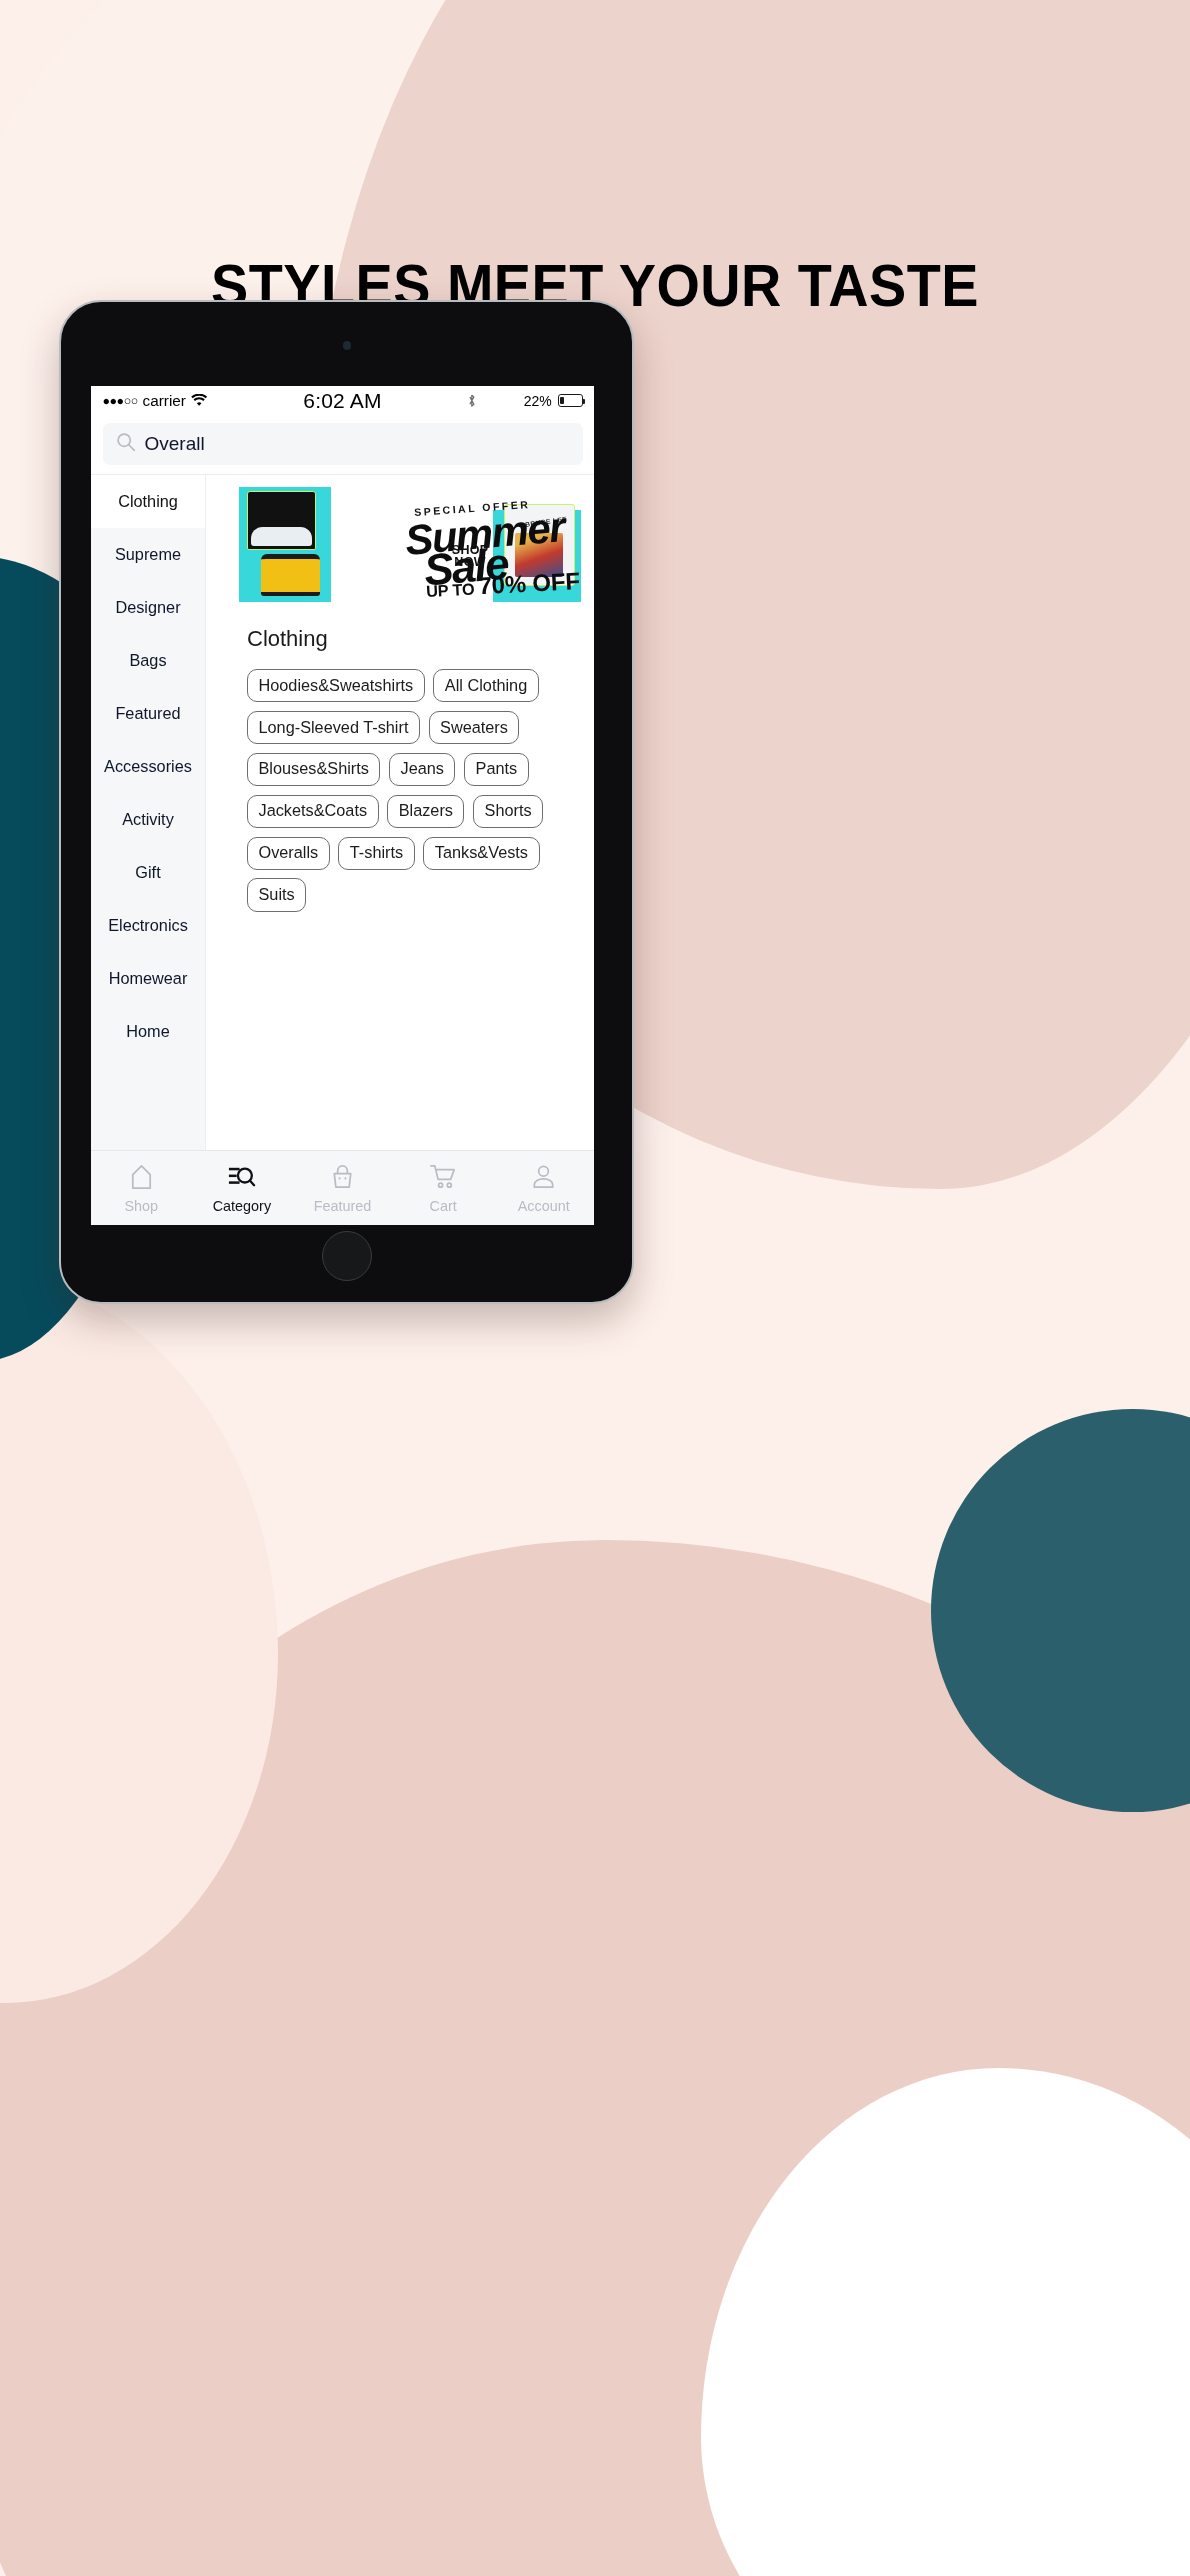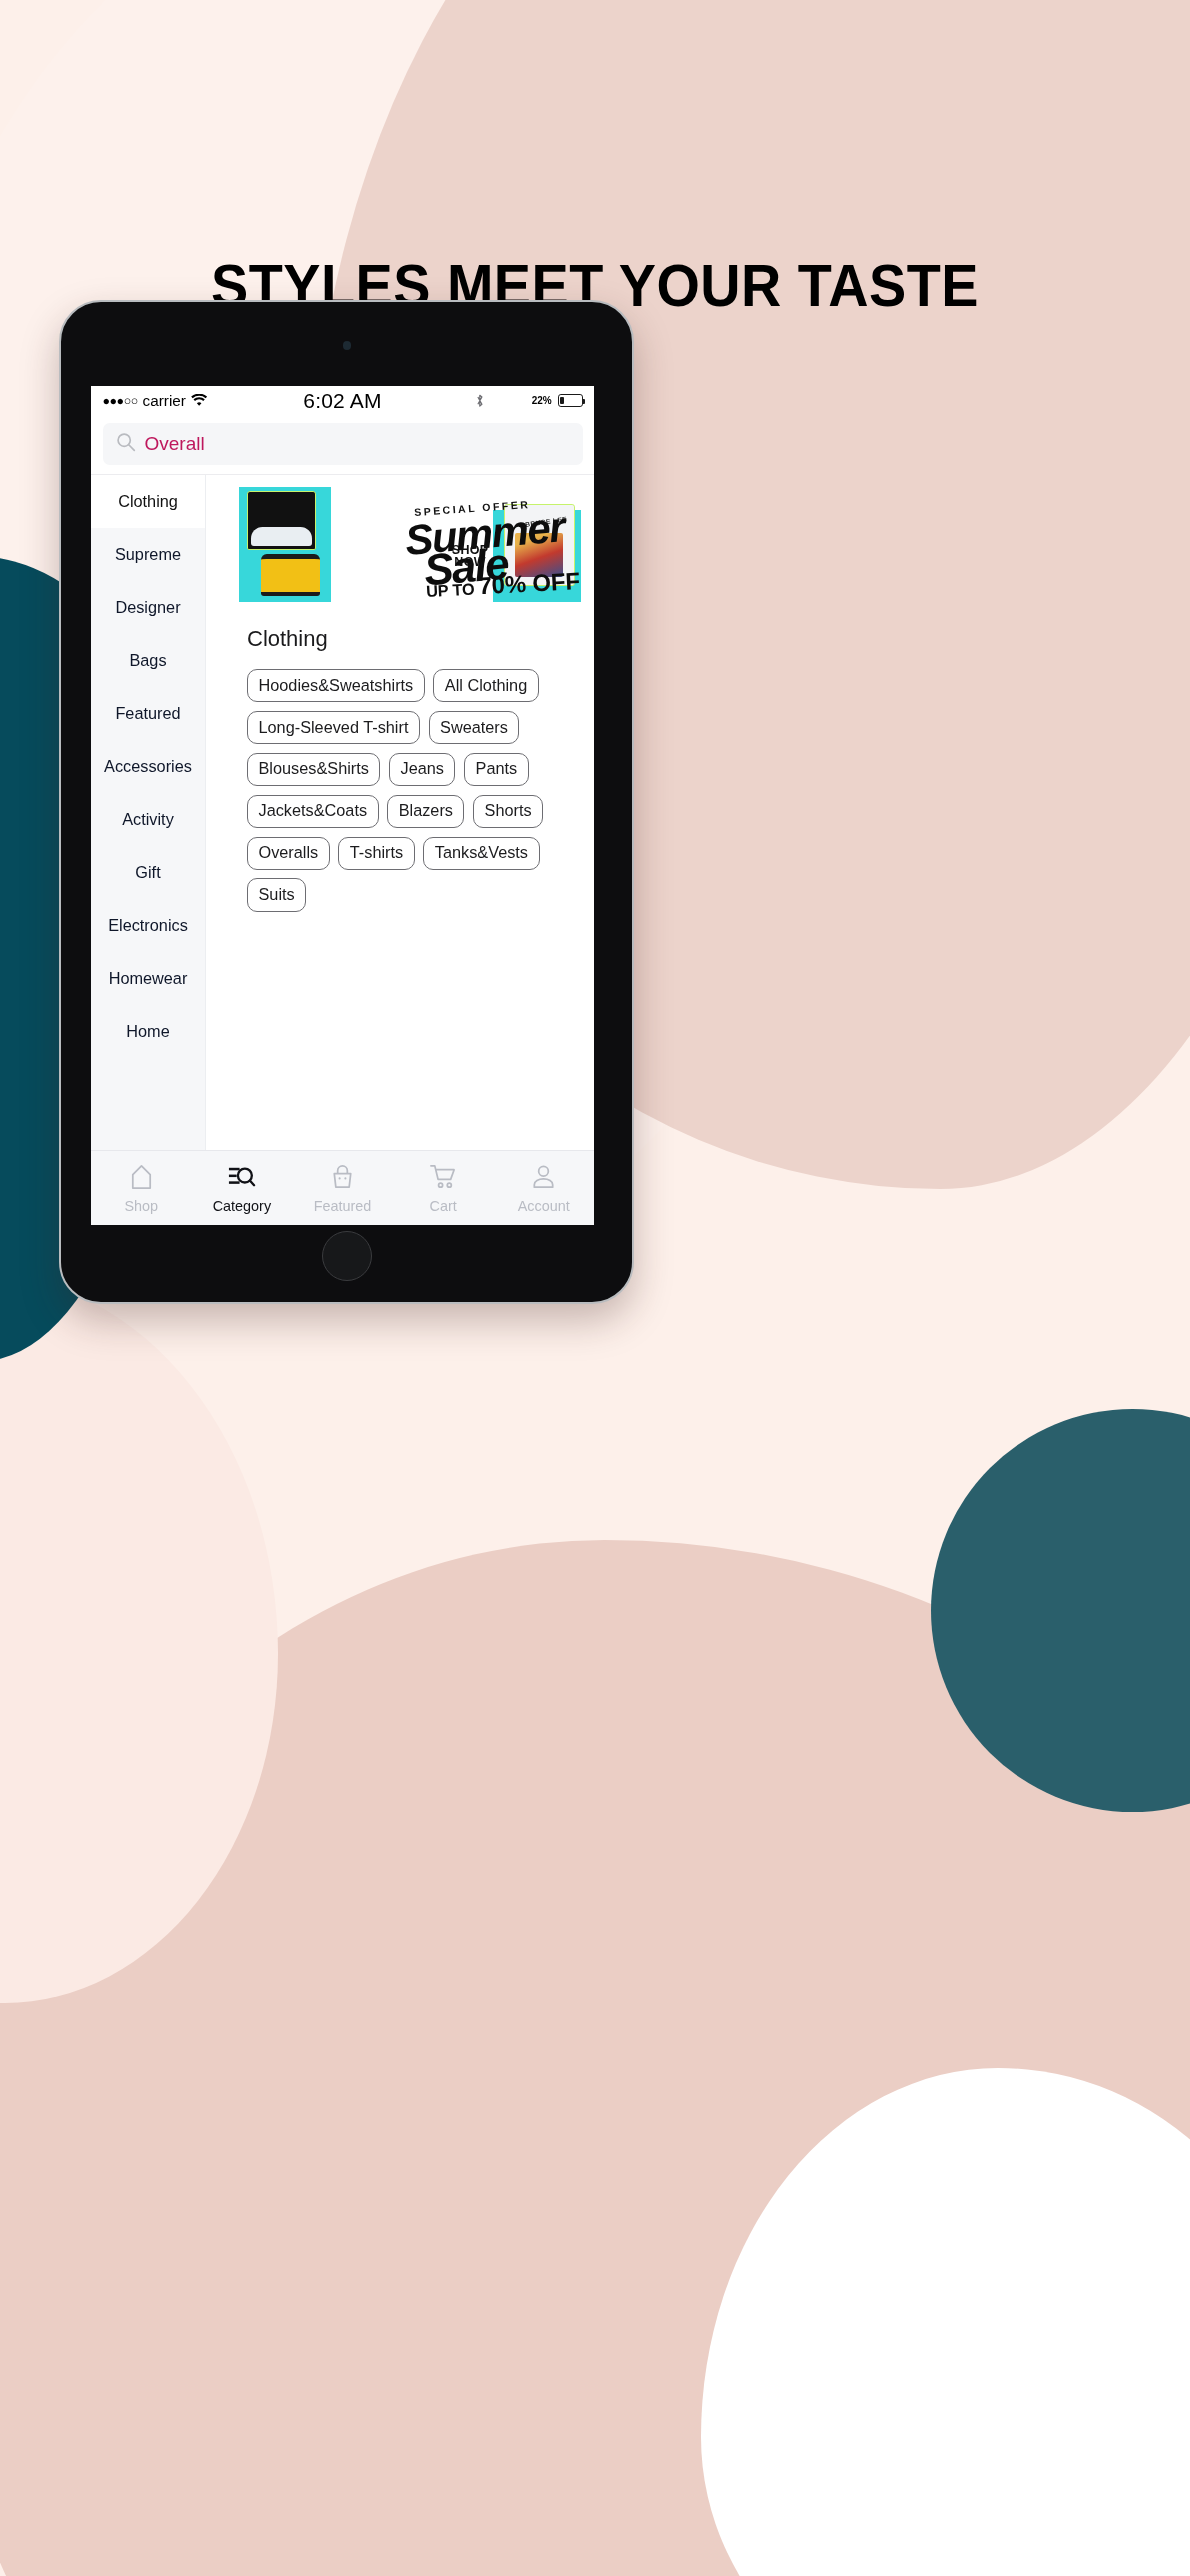--- a/index.html
+++ b/index.html
@@ -126,21 +126,21 @@
     flex: 0 0 auto;
     background: #fff;
   }
   .sb-left { display: flex; align-items: center; gap: 4.8px; flex: 1; }
   .sb-center { flex: 0 0 auto; font-weight: 400; font-size: 21px; letter-spacing: 0.2px;}
   .sb-right { display: flex; align-items: center; justify-content: flex-end; gap: 5.8px; flex: 1; }
   .dots { letter-spacing: -0.5px; font-size: 12.5px; }
   .carrier-name { font-size: 15.3px; }
   .wifi-icon svg { display:block; }
   .bt-icon svg { display:block; }
-  .battery-pct { font-size: 10px; font-weight: 700; margin-left: 41px; }
+  .battery-pct { font-size: 14px; font-weight: 400; margin-left: 41px; }
   .battery {
     width: 25px; height: 12.5px;
     border: 1.5px solid #1a1a1a;
     border-radius: 2.9px;
     position: relative;
     display: flex; align-items: center;
     padding: 1.4px;
   }
   .battery::after {
     content: "";
@@ -159,21 +159,21 @@
     flex: 0 0 auto;
     border-bottom: 1px solid #ececef;
   }
   .searchbar {
     display: flex; align-items: center; gap: 8.6px;
     background: #f5f6f8;
     border-radius: 6.7px;
     height: 42px;
     padding: 0 13.4px;
   }
-  .search-ph { color: #be185d; font-size: 19px; }
+  .search-ph { color: #0f172a; font-size: 19px; }
 
   
   .appbody { flex: 1 1 auto; display: flex; min-height: 0; gap: 20px; }
 
   .sidebar {
     width: 115px;
     background: #f6f7f9;
     overflow: hidden;
     flex: 0 0 auto;
     border-right: 1px solid #eceef1;

